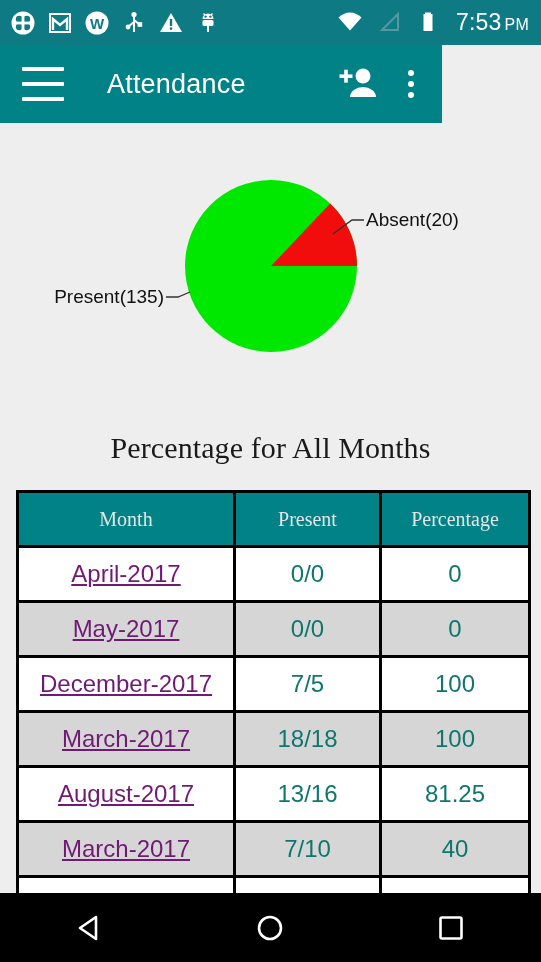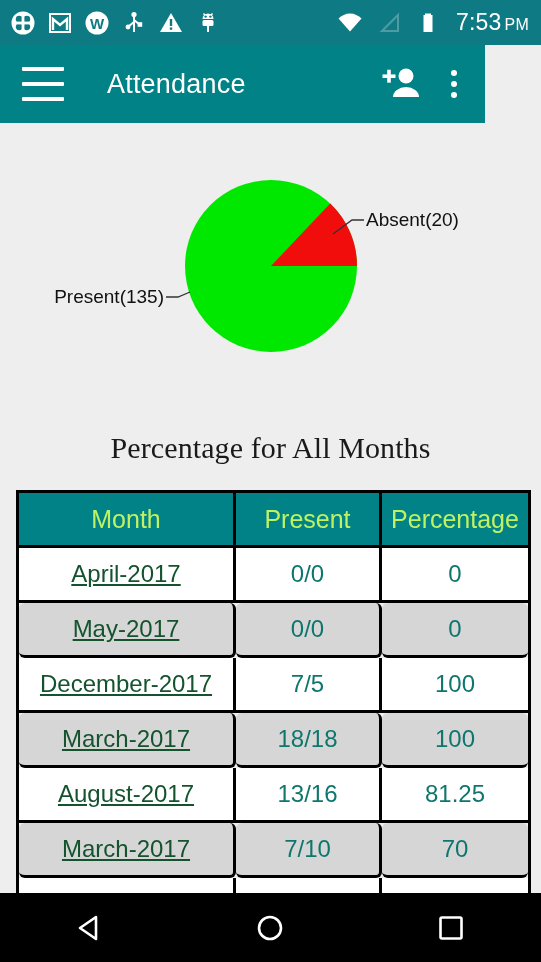--- a/index.html
+++ b/index.html
@@ -32,21 +32,21 @@
     padding: 0 12px 0 10px;
   }
   .status-left {
     display: flex;
     align-items: center;
     gap: 11px;
   }
   .status-right {
     margin-left: auto;
     display: flex;
-    align-items: flex-end;
+    align-items: flex-start;
     gap: 13px;
   }
   .sicon {
     display: block;
     width: 26px;
     height: 26px;
     flex: 0 0 auto;
   }
   .sicon svg { display: block; }
   #status-time {
@@ -59,21 +59,21 @@
   }
   #status-time .ampm {
     font-size: 16px;
     margin-left: 3px;
   }
 
   
   #app-bar {
     position: absolute;
     top: 45px; left: 0;
-    width: 485px;
+    width: 442px;
     height: 78px;
     background: #008287;
     display: flex;
     align-items: center;
     padding: 0 18px 0 22px;
   }
   #hamburger-button {
     width: 42px;
     height: 34px;
     display: flex;
@@ -185,34 +185,34 @@
     height: 55px;
     padding: 0 2px;
     overflow: hidden;
   }
   table#attendance-table th:last-child,
   table#attendance-table td:last-child {
     border-right: none;
   }
   table#attendance-table thead th {
     background: #008287;
-    color: #bef264;
-    font-family: Liberation Sans, sans-serif;
-    font-size: 25px;
+    color: #e5e5e5;
+    font-family: Liberation Serif, serif;
+    font-size: 20px;
     font-weight: 400;
   }
   col.col-month { width: 217px; }
   col.col-present { width: 146px; }
   col.col-pct { width: 146px; }
 
   table#attendance-table tbody tr.row-odd td { background: #ffffff; }
-  table#attendance-table tbody tr.row-even td { background: #d6d6d6; border-radius: 6px; }
+  table#attendance-table tbody tr.row-even td { background: #d6d6d6; }
 
   .month-link {
-    color: #14532d;
+    color: #701a75;
     text-decoration: underline;
     font-family: "Liberation Sans", sans-serif;
     font-size: 24px;
     cursor: pointer;
   }
   .cell-value {
     color: #0f766e;
     font-family: "Liberation Sans", sans-serif;
     font-size: 24px;
   }
@@ -407,21 +407,21 @@
             <td><span class="cell-value">100</span></td>
           </tr>
           <tr class="row-odd">
             <td><span class="month-link">August-2017</span></td>
             <td><span class="cell-value">13/16</span></td>
             <td><span class="cell-value">81.25</span></td>
           </tr>
           <tr class="row-even">
             <td><span class="month-link">March-2017</span></td>
             <td><span class="cell-value">7/10</span></td>
-            <td><span class="cell-value">70</span></td>
+            <td><span class="cell-value">40</span></td>
           </tr>
           <tr class="row-odd">
             <td><span class="month-link">October-2017</span></td>
             <td><span class="cell-value">9/17</span></td>
             <td><span class="cell-value">52.94</span></td>
           </tr>
         </tbody>
       </table>
     </div>
 

